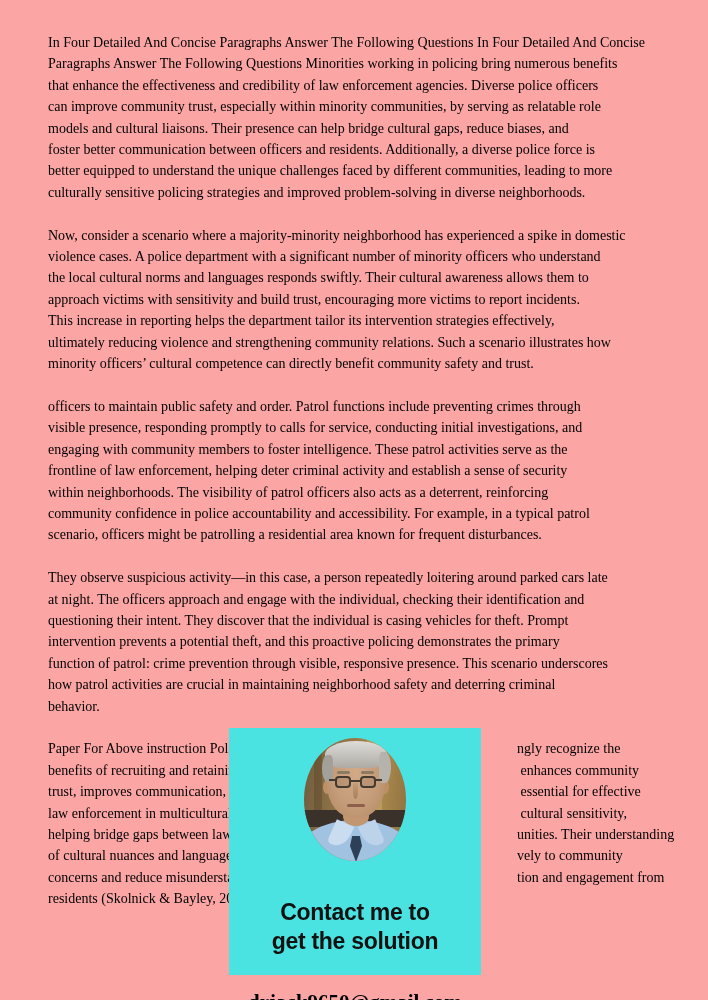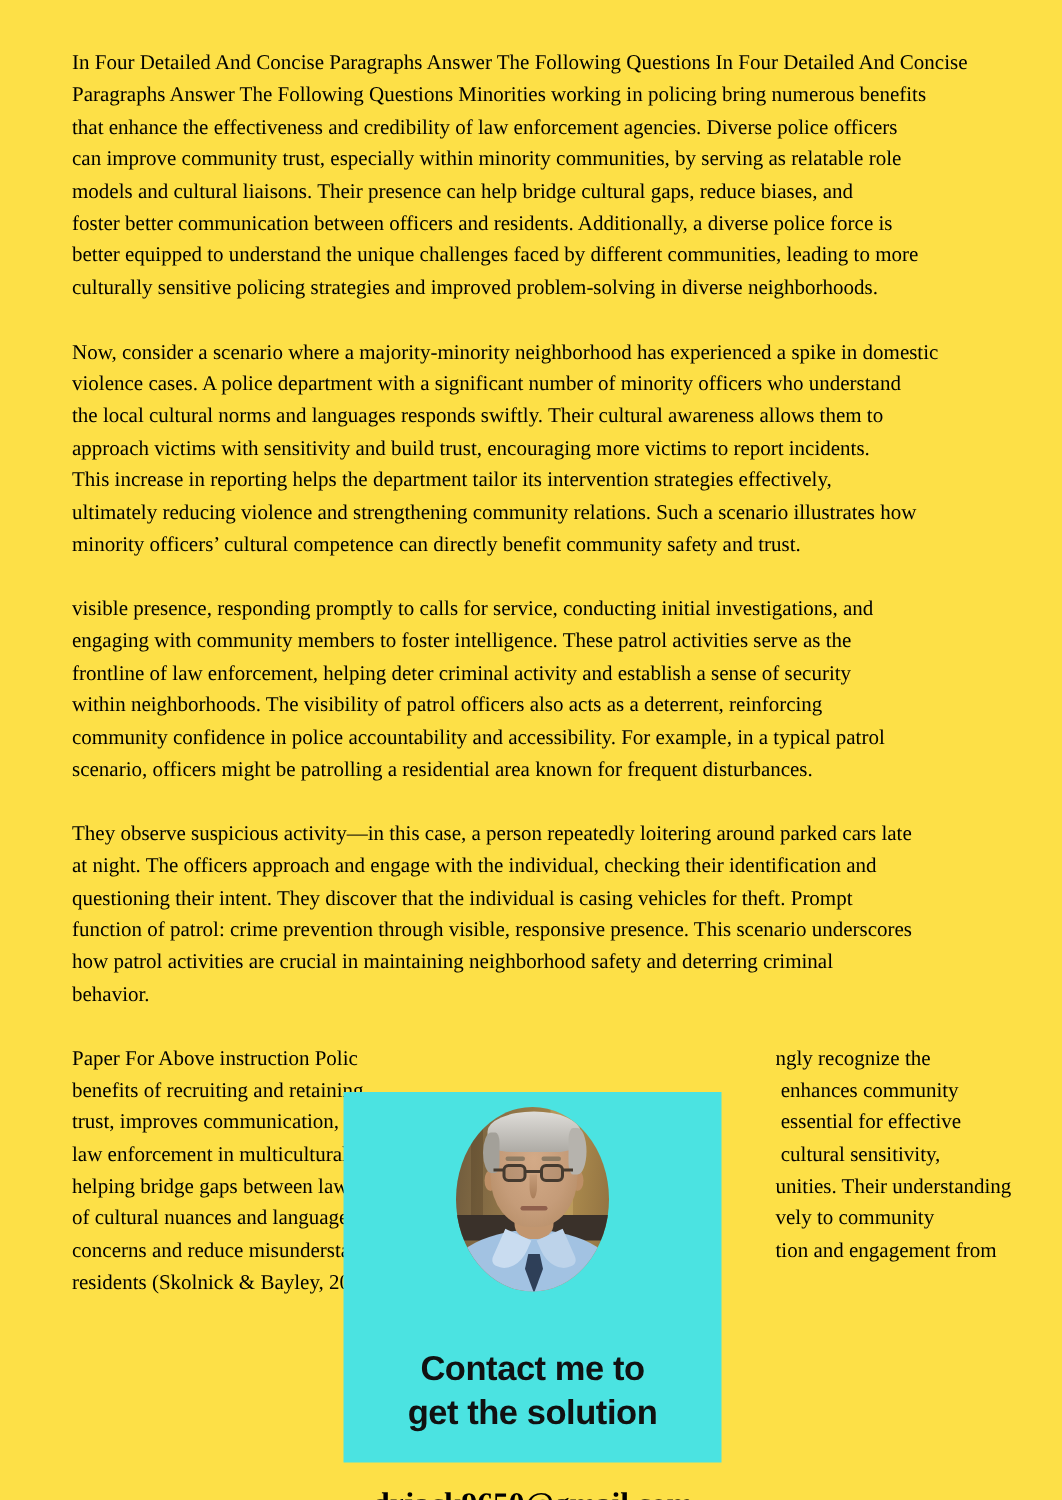--- a/index.html
+++ b/index.html
@@ -96,21 +96,21 @@
     text-align:center;
     font-family:"Liberation Serif", serif;
     font-weight:700;
     font-size:21px;
     color:#000;
   }
 </style>
 </head>
 <body>
 
-<div class="page" style="background: #fde047;">
+<div class="page" style="background: #fca5a5;">
 
   <div class="content" style="color: rgb(0, 0, 0);">
       <div class="para">
         <div class="tline">In Four Detailed And Concise Paragraphs Answer The Following Questions In Four Detailed And Concise</div>
         <div class="tline">Paragraphs Answer The Following Questions Minorities working in policing bring numerous benefits</div>
         <div class="tline">that enhance the effectiveness and credibility of law enforcement agencies. Diverse police officers</div>
         <div class="tline">can improve community trust, especially within minority communities, by serving as relatable role</div>
         <div class="tline">models and cultural liaisons. Their presence can help bridge cultural gaps, reduce biases, and</div>
         <div class="tline">foster better communication between officers and residents. Additionally, a diverse police force is</div>
         <div class="tline">better equipped to understand the unique challenges faced by different communities, leading to more</div>
@@ -119,31 +119,33 @@
       <div class="para">
         <div class="tline">Now, consider a scenario where a majority-minority neighborhood has experienced a spike in domestic</div>
         <div class="tline">violence cases. A police department with a significant number of minority officers who understand</div>
         <div class="tline">the local cultural norms and languages responds swiftly. Their cultural awareness allows them to</div>
         <div class="tline">approach victims with sensitivity and build trust, encouraging more victims to report incidents.</div>
         <div class="tline">This increase in reporting helps the department tailor its intervention strategies effectively,</div>
         <div class="tline">ultimately reducing violence and strengthening community relations. Such a scenario illustrates how</div>
         <div class="tline">minority officers’ cultural competence can directly benefit community safety and trust.</div>
       </div>
       <div class="para">
+        <div class="tline">officers to maintain public safety and order. Patrol functions include preventing crimes through</div>
         <div class="tline">visible presence, responding promptly to calls for service, conducting initial investigations, and</div>
         <div class="tline">engaging with community members to foster intelligence. These patrol activities serve as the</div>
         <div class="tline">frontline of law enforcement, helping deter criminal activity and establish a sense of security</div>
         <div class="tline">within neighborhoods. The visibility of patrol officers also acts as a deterrent, reinforcing</div>
         <div class="tline">community confidence in police accountability and accessibility. For example, in a typical patrol</div>
         <div class="tline">scenario, officers might be patrolling a residential area known for frequent disturbances.</div>
       </div>
       <div class="para">
         <div class="tline">They observe suspicious activity—in this case, a person repeatedly loitering around parked cars late</div>
         <div class="tline">at night. The officers approach and engage with the individual, checking their identification and</div>
         <div class="tline">questioning their intent. They discover that the individual is casing vehicles for theft. Prompt</div>
+        <div class="tline">intervention prevents a potential theft, and this proactive policing demonstrates the primary</div>
         <div class="tline">function of patrol: crime prevention through visible, responsive presence. This scenario underscores</div>
         <div class="tline">how patrol activities are crucial in maintaining neighborhood safety and deterring criminal</div>
         <div class="tline">behavior.</div>
       </div>
       <div class="para">
         <div class="oline"><span class="frag-left">Paper For Above instruction Polic</span><span class="frag-right">ngly recognize the</span></div>
         <div class="oline"><span class="frag-left">benefits of recruiting and retaining</span><span class="frag-right"> enhances community</span></div>
         <div class="oline"><span class="frag-left">trust, improves communication, and</span><span class="frag-right"> essential for effective</span></div>
         <div class="oline"><span class="frag-left">law enforcement in multicultural s</span><span class="frag-right"> cultural sensitivity,</span></div>
         <div class="oline"><span class="frag-left">helping bridge gaps between law</span><span class="frag-right">unities. Their understanding</span></div>

